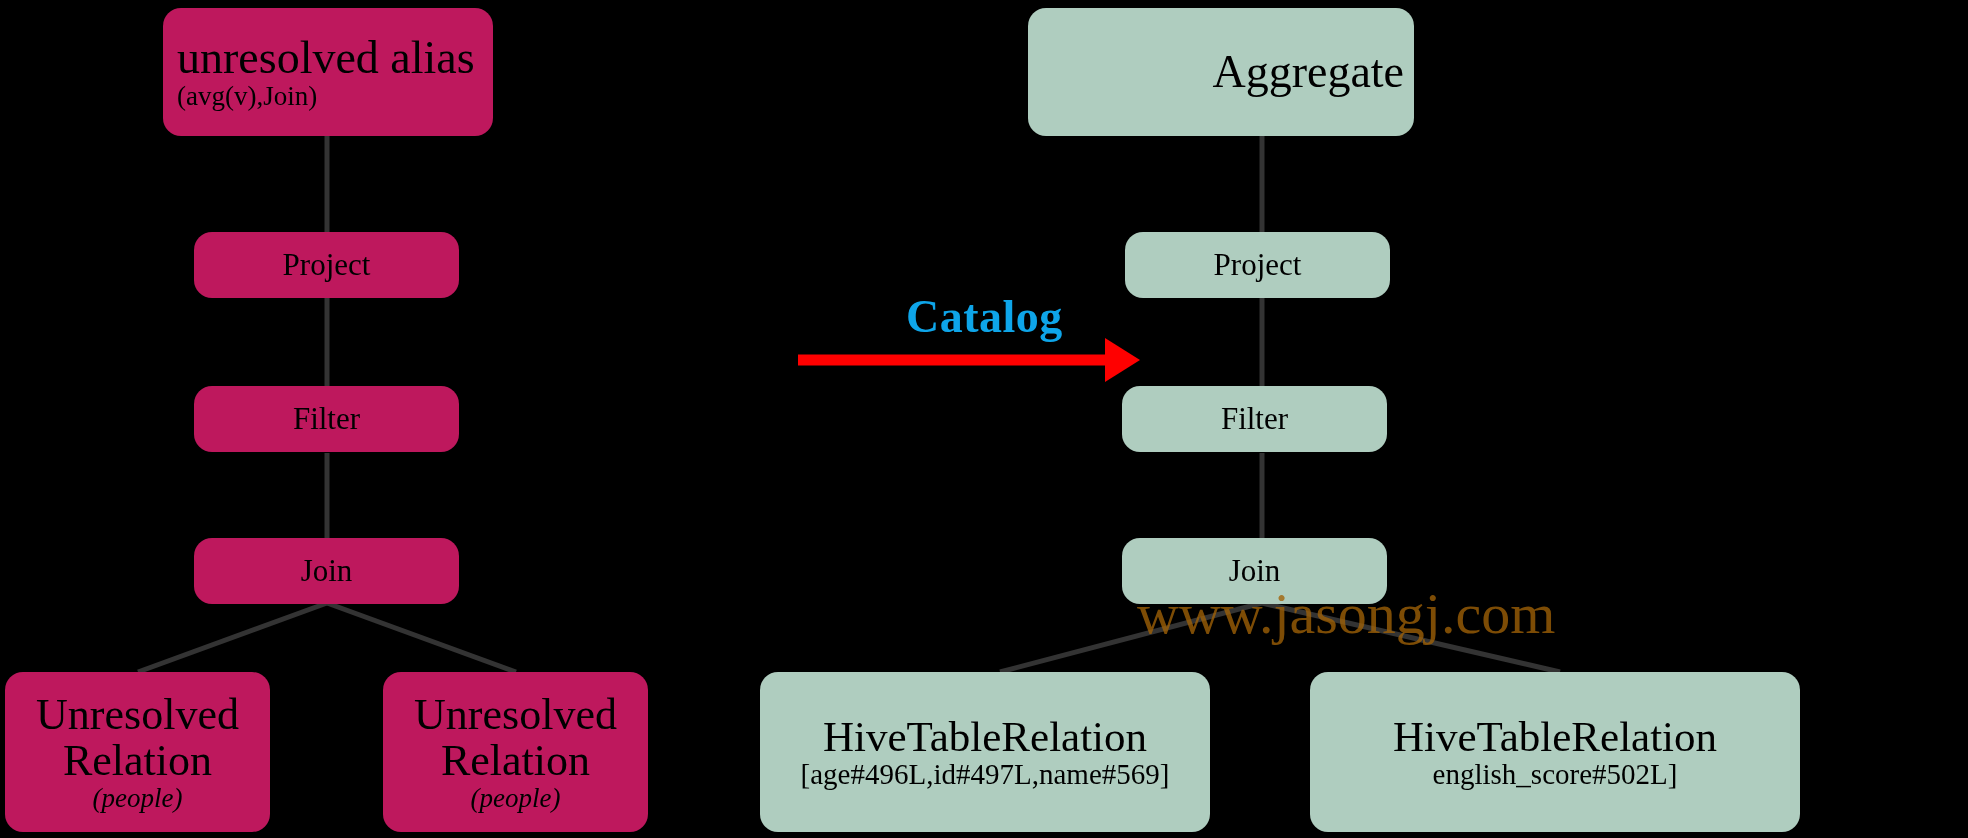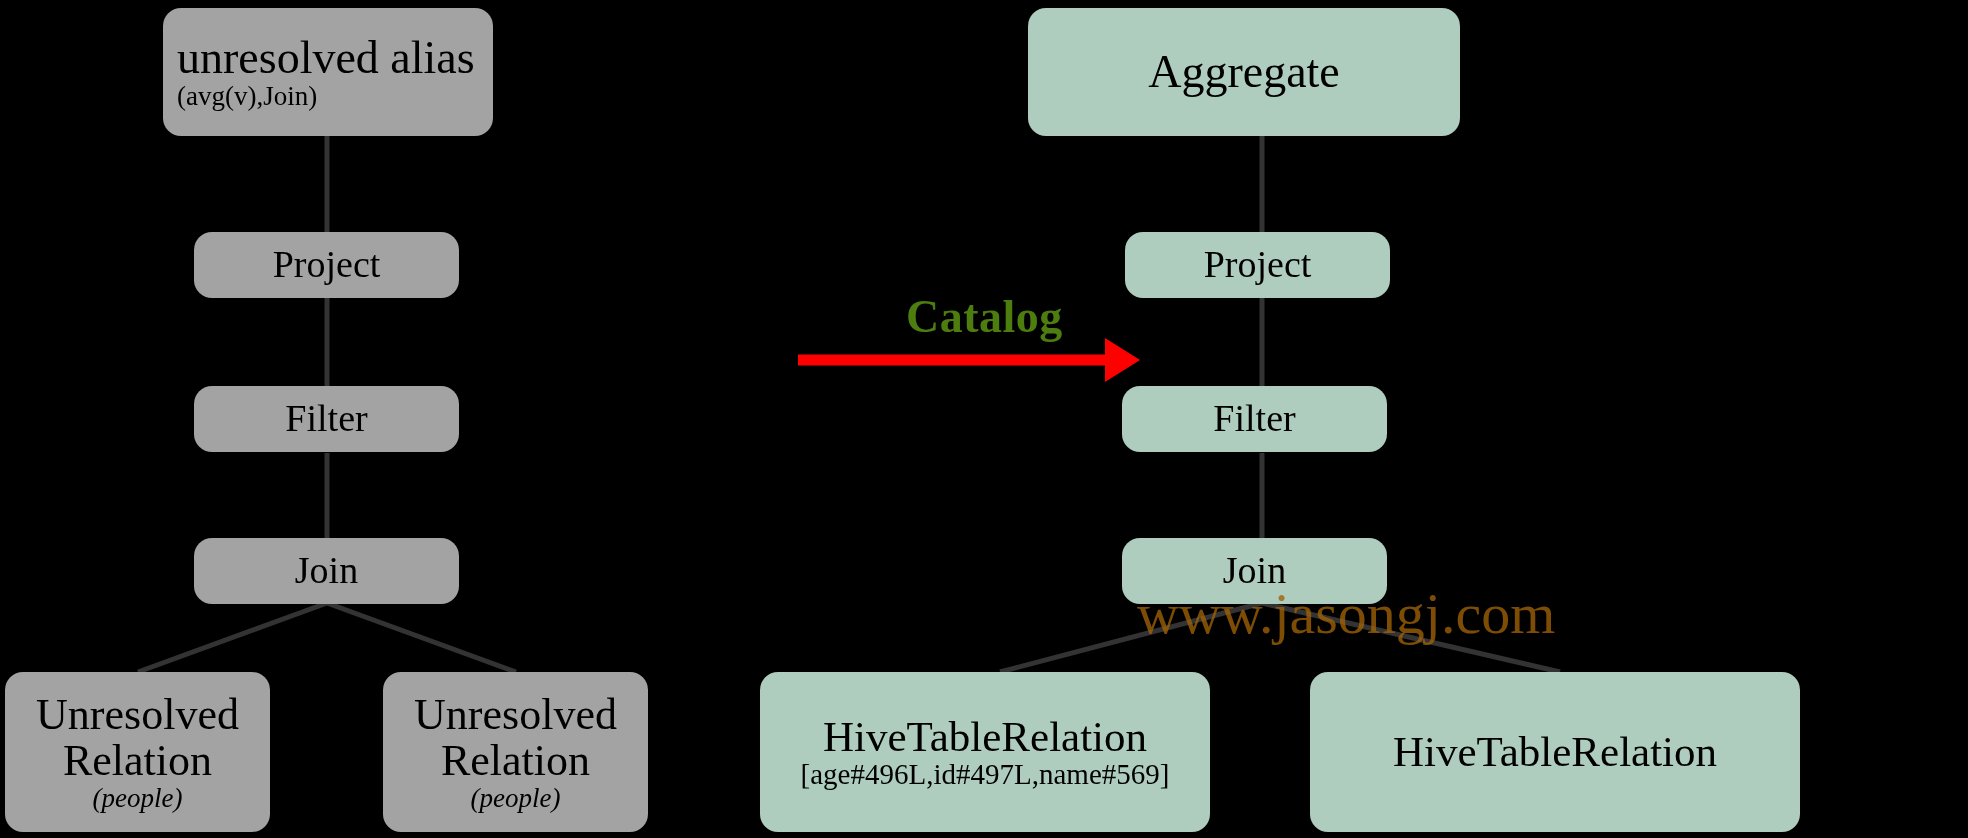--- a/index.html
+++ b/index.html
@@ -33,52 +33,52 @@
     border-radius: 18px;
     display: flex;
     flex-direction: column;
     align-items: center;
     justify-content: center;
     text-align: center;
     color: #000000;
     line-height: 1.04;
     padding: 4px 10px;
   }
-  .node.blue  { background: #a3a3a3; }
+  .node.blue  { background: #be185d; }
   .node.green { background: #afcdbf; }
 
   .node .title {
     display: block;
     white-space: nowrap;
   }
   .node .sub {
     display: block;
   }
 
   
   .t-big   { font-size: 46px; }
-  .t-mid   { font-size: 38px; }
+  .t-mid   { font-size: 31px; }
   .t-rel   { font-size: 44px; }
   .t-hive  { font-size: 43px; }
 
   .s-small { font-size: 27px; }
   .s-mid   { font-size: 29px; }
   .s-rel   { font-size: 27px; font-style: italic; }
 
   .align-left {
     align-items: flex-start;
     text-align: left;
     padding-left: 14px;
   }
 
   
   #catalog-label {
     position: absolute;
     z-index: 4;
-    color: #4d7c0f;
+    color: #0ea5e9;
     font-weight: bold;
     font-size: 46px;
     letter-spacing: 0.5px;
     white-space: nowrap;
   }
 
   
   #watermark {
     position: absolute;
     z-index: 5;
@@ -141,21 +141,21 @@
     <span class="title t-rel">Relation</span>
     <span class="sub s-rel">(people)</span>
   </div>
 
   <div class="node blue" style="left:383px; top:672px; width:265px; height:160px;">
     <span class="title t-rel">Unresolved</span>
     <span class="title t-rel">Relation</span>
     <span class="sub s-rel">(people)</span>
   </div>
 
-  <div class="node green" style="left:1028px; top:8px; width:432px; height:128px;">
+  <div class="node green" style="left:1028px; top:8px; width:386px; height:128px;align-items:flex-end;">
     <span class="title t-big">Aggregate</span>
   </div>
 
   <div class="node green" style="left:1125px; top:232px; width:265px; height:66px;">
     <span class="title t-mid">Project</span>
   </div>
 
   <div class="node green" style="left:1122px; top:386px; width:265px; height:66px;">
     <span class="title t-mid">Filter</span>
   </div>
@@ -164,17 +164,18 @@
     <span class="title t-mid">Join</span>
   </div>
 
   <div class="node green" style="left:760px; top:672px; width:450px; height:160px;">
     <span class="title t-hive">HiveTableRelation</span>
     <span class="sub s-mid">[age#496L,id#497L,name#569]</span>
   </div>
 
   <div class="node green" style="left:1310px; top:672px; width:490px; height:160px;">
     <span class="title t-hive">HiveTableRelation</span>
+    <span class="sub s-mid">english_score#502L]</span>
   </div>
 
   <div id="watermark" style="left:1137px; top:566px;">www.jasongj.com</div>
 
 </div>
 
 </body></html>

